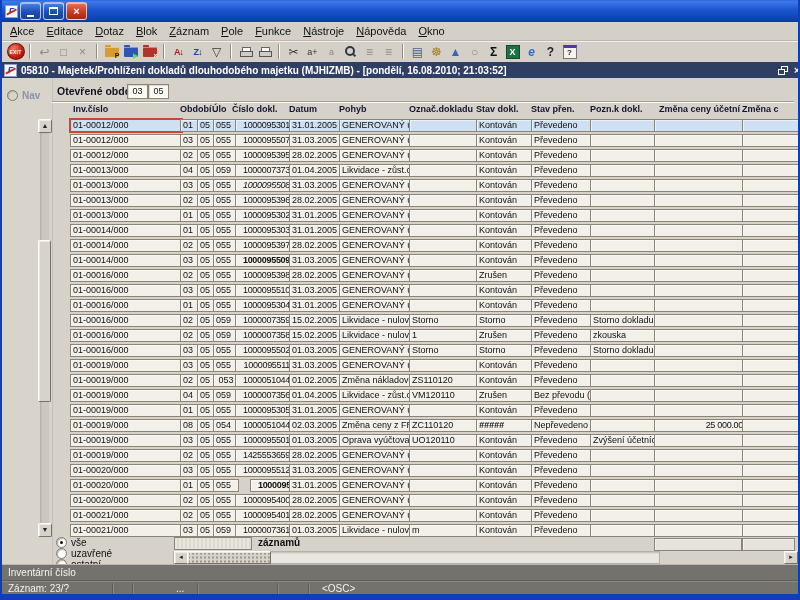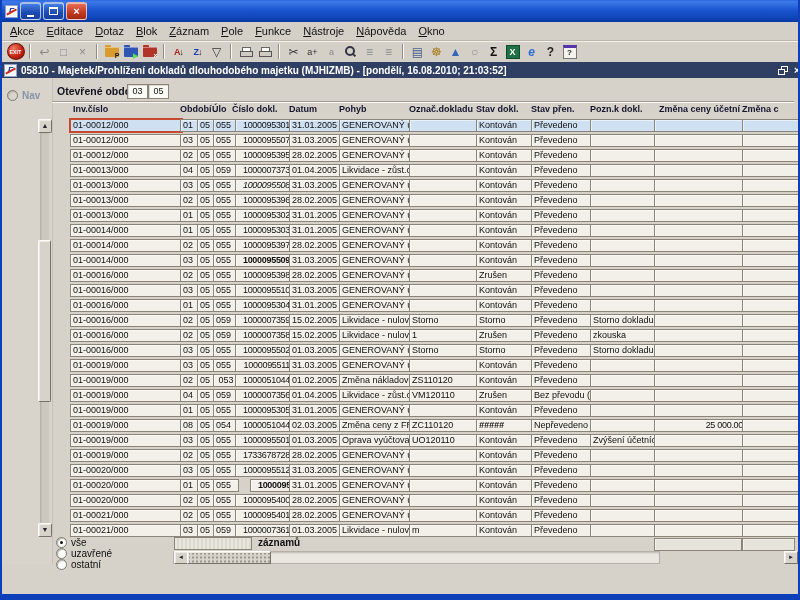--- a/index.html
+++ b/index.html
@@ -623,21 +623,21 @@
         <div class="cell" style="left: 531px; width: 57px;">Převedeno</div>
         <div class="cell" style="left: 590px; width: 62px;">Zvýšení účetníc</div>
         <div class="cell num" style="left: 654px; width: 86px;"></div>
         <div class="cell" style="left: 742px; width: 51px;"></div>
       </div>
       <div class="trow" style="top: 449px;">
         <div class="cell" style="left: 70px; width: 106px;">01-00019/000</div>
         <div class="cell" style="left: 180px; width: 15px;">02</div>
         <div class="cell" style="left: 197px; width: 14px;">05</div>
         <div class="cell" style="left: 213px; width: 20px;">055</div>
-        <div class="cell num" style="left: 235px; width: 52px;">1733678728</div>
+        <div class="cell num" style="left: 235px; width: 52px;">1425553659</div>
         <div class="cell" style="left: 289px; width: 48px;">28.02.2005</div>
         <div class="cell" style="left: 339px; width: 68px;">GENEROVANÝ úč</div>
         <div class="cell" style="left: 409px; width: 65px;"></div>
         <div class="cell" style="left: 476px; width: 53px;">Kontován</div>
         <div class="cell" style="left: 531px; width: 57px;">Převedeno</div>
         <div class="cell" style="left: 590px; width: 62px;"></div>
         <div class="cell num" style="left: 654px; width: 86px;"></div>
         <div class="cell" style="left: 742px; width: 51px;"></div>
       </div>
       <div class="trow" style="top: 464px;">
@@ -740,17 +740,29 @@
       </div>
     </div>
   <div id="count-field"></div>
   <span id="records-label">záznamů</span>
 
   <div id="htrack"></div>
   <div class="hbtn raised" style="left:174px">◄</div>
   <div id="hthumb" class="raised"></div>
   <div class="hbtn raised" style="left:784px">►</div>
 
+  <div id="statusbar">
+    <span id="sb-line1">Inventární číslo</span>
+    <div id="sb-divider"></div>
+    <span id="sb-record">Záznam: 23/?</span>
+    <span id="sb-dots">...</span>
+    <span id="sb-osc">&lt;OSC&gt;</span>
+    <span class="tick" style="left:112px"></span>
+    <span class="tick" style="left:132px"></span>
+    <span class="tick" style="left:197px"></span>
+    <span class="tick" style="left:277px"></span>
+    <span class="tick" style="left:308px"></span>
+  </div>
 
   <div id="edge-l" class="edge"></div>
   <div id="edge-r" class="edge"></div>
   <div id="edge-b" class="edge"></div>
 </div>
 
 </body></html>

